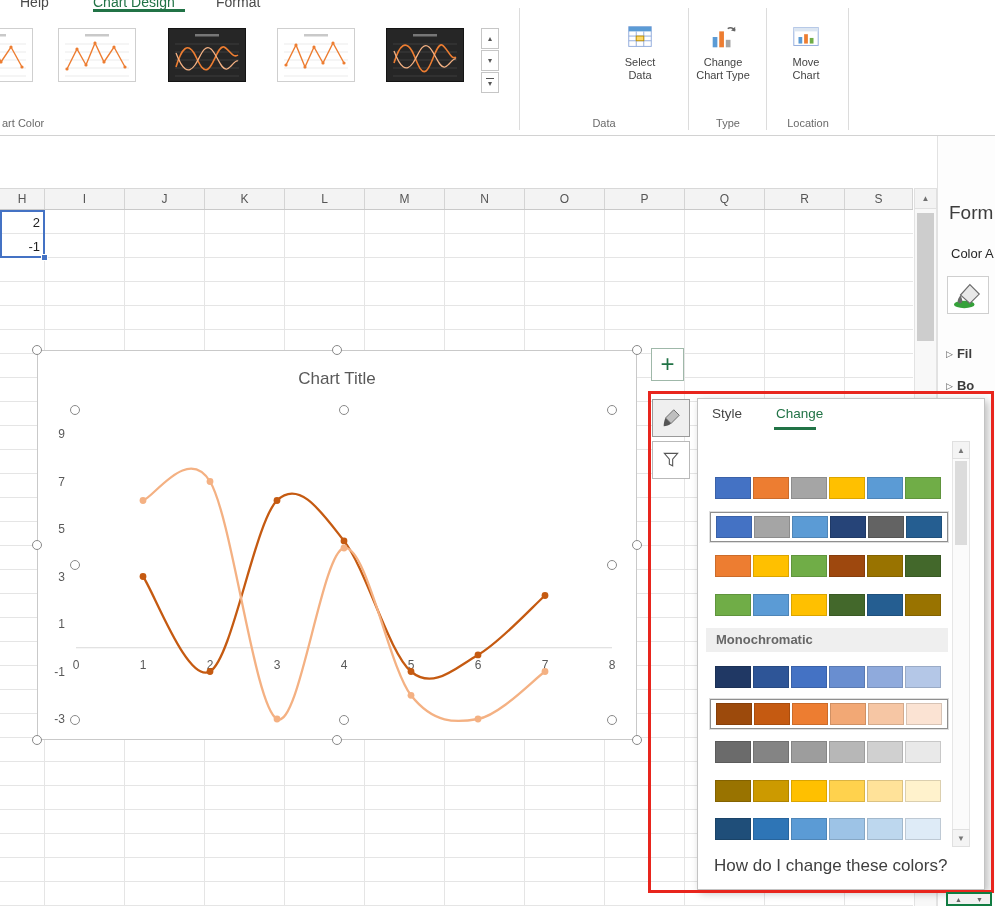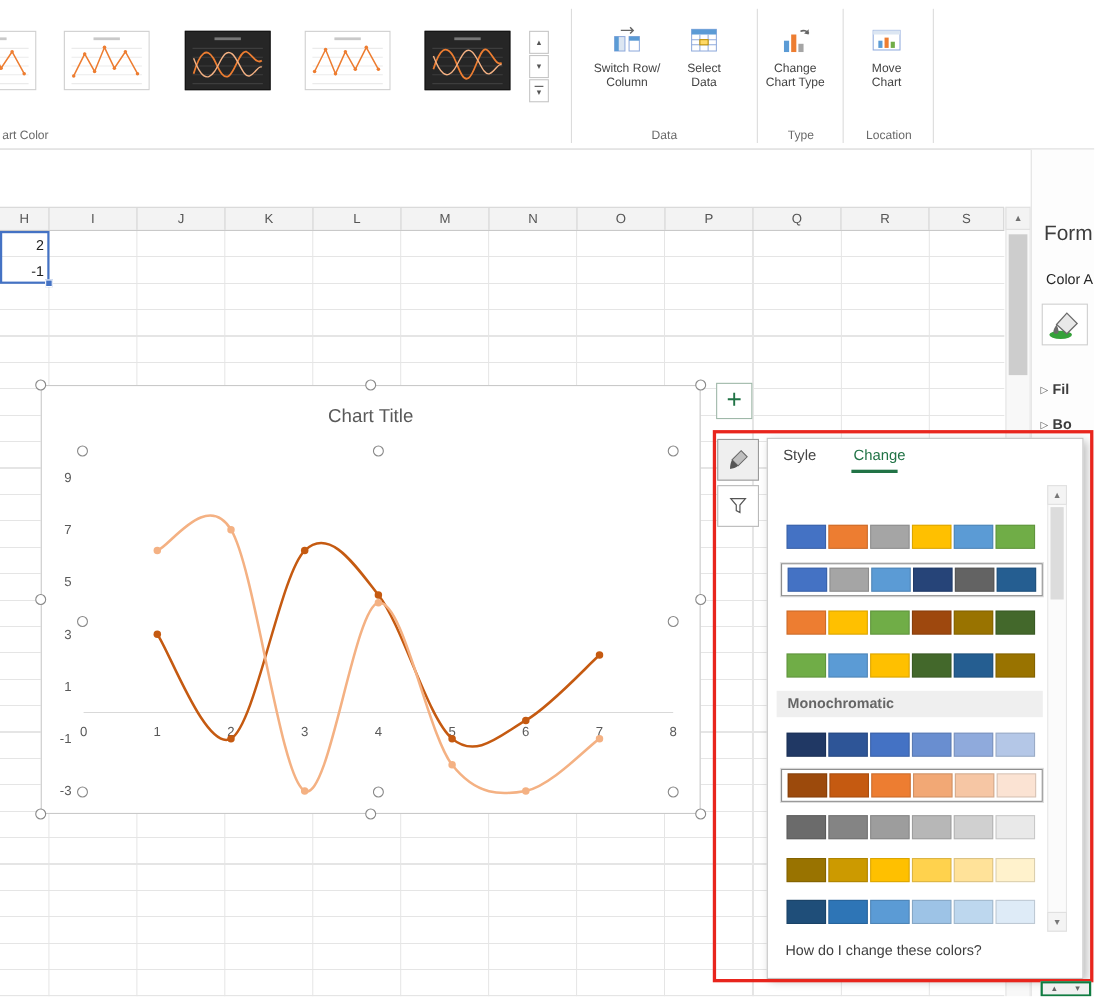--- a/index.html
+++ b/index.html
@@ -50,40 +50,46 @@
   .fly-tab{position:absolute;top:7px;font-size:13.5px;color:#444;cursor:pointer;}
   .fly-tab.active{color:#217346;}
   .fly-underline{position:absolute;left:76px;top:28px;width:42px;height:3px;background:#217346;}
   .band{position:absolute;left:8px;width:242px;height:24px;background:#efefef;font-size:13px;font-weight:bold;color:#666;line-height:24px;padding-left:10px;box-sizing:border-box;}
   .swatch-row{position:absolute;left:12px;width:238px;height:30px;display:flex;align-items:center;padding-left:5px;gap:2px;box-sizing:border-box;cursor:pointer;}
   .swatch-row.selected{border:1px solid #8f8f8f;box-shadow:0 0 0 1px #dedede;}
   .swatch{width:36px;height:22px;box-sizing:border-box;border:1px solid rgba(0,0,0,.14);flex:none;}
   .fly-scroll{position:absolute;left:254px;top:42px;width:18px;height:406px;background:#fbfbfb;border:1px solid #e6e6e6;box-sizing:border-box;}
   .fly-arrow{position:absolute;left:254px;width:18px;height:18px;font-size:8px;color:#777;text-align:center;line-height:18px;background:#f4f4f4;border:1px solid #e0e0e0;box-sizing:border-box;cursor:pointer;}
   .fly-thumb{position:absolute;left:257px;top:62px;width:12px;height:84px;background:#dcdcdc;cursor:grab;}
-  .help-link{position:absolute;left:16px;top:457px;font-size:13px;color:#404040;cursor:pointer;}
+  .help-link{position:absolute;left:16px;top:457px;font-size:17px;color:#404040;cursor:pointer;}
   .red-annot{position:absolute;left:648px;top:391px;width:346px;height:502px;border:3px solid #e8251d;box-sizing:border-box;pointer-events:none;z-index:50;}
 
   
   .pane{position:absolute;left:937px;top:136px;width:58px;height:770px;background:#fdfdfd;border-left:1px solid #e2e2e2;box-sizing:border-box;z-index:5;}
   .pane-title{position:absolute;left:11px;top:66px;font-size:19px;color:#3d3d3d;white-space:nowrap;}
   .pane-select{position:absolute;left:13px;top:110px;font-size:13px;color:#262626;white-space:nowrap;cursor:pointer;}
   .pane-iconbtn{position:absolute;left:9px;top:140px;width:42px;height:38px;border:1px solid #cfcfcf;background:#fff;box-sizing:border-box;display:flex;align-items:center;justify-content:center;cursor:pointer;}
   .pane-row{position:absolute;display:flex;align-items:center;cursor:pointer;white-space:nowrap;}
   .pane-row .tri{font-size:9px;color:#555;margin-right:4px;}
   .pane-row .lbl{font-size:13px;font-weight:bold;color:#3d3d3d;}
   .mini-ctl{position:absolute;left:946px;top:892px;width:46px;height:14px;box-sizing:border-box;border:2px solid #107C41;background:#f1f1f1;display:flex;align-items:center;z-index:60;}
   .mini-ctl span{flex:1;font-size:7px;color:#666;text-align:center;line-height:9px;}
 </style>
 </head>
 <body>
 
 <div id="root">
 
   <div class="ribbon">
+    <div class="tabstrip">
+      <span class="tab" style="left:20px">Help</span>
+      <span class="tab active" style="left:93px">Chart Design</span>
+      <span class="tab" style="left:216px">Format</span>
+      <div class="tab-underline"></div>
+    </div>
 
     <div class="gallery">
       <div class="thumb" style="left:-45px">
         <svg viewBox="0 0 76 52">
           <rect width="76" height="52" fill="#ffffff"></rect>
             <rect x="26" y="5" width="24" height="2.5" fill="#c9c9c9"></rect>
           <g stroke="#ebebeb" stroke-width="1">
               <line x1="6" y1="15" x2="70" y2="15"></line>
               <line x1="6" y1="23" x2="70" y2="23"></line>
               <line x1="6" y1="31" x2="70" y2="31"></line>
@@ -189,31 +195,20 @@
     <div class="galbtn" style="top:72px">
         <span class="morebar"></span>
         <span>▾</span>
       </div>
 
     <div class="vsep" style="left:519px"></div>
     <div class="vsep" style="left:688px"></div>
     <div class="vsep" style="left:766px"></div>
     <div class="vsep" style="left:848px"></div>
 
-    <div class="ribbon-btn" style="left:535px;width:70px">
-      <svg viewBox="0 0 32 32">
-        <rect x="4" y="12" width="10" height="14" fill="#dce6f2" stroke="#8faadc"></rect>
-        <rect x="4" y="12" width="4" height="14" fill="#5b9bd5"></rect>
-        <rect x="18" y="12" width="10" height="14" fill="#ffffff" stroke="#8faadc"></rect>
-        <rect x="18" y="12" width="10" height="4" fill="#5b9bd5"></rect>
-        <path d="M10,6 h12 m-3,-3 l3,3 l-3,3" stroke="#666" fill="none" stroke-width="1.4"></path>
-      </svg>
-      <span class="btn-label">Switch Row/</span>
-      <span class="btn-label">Column</span>
-    </div>
 
     <div class="ribbon-btn" style="left:606px;width:68px">
       <svg viewBox="0 0 32 32">
         <rect x="4" y="5" width="24" height="21" fill="#ffffff" stroke="#8faadc"></rect>
         <rect x="4" y="5" width="24" height="5" fill="#5b9bd5"></rect>
         <line x1="12" y1="10" x2="12" y2="26" stroke="#8faadc"></line>
         <line x1="20" y1="10" x2="20" y2="26" stroke="#8faadc"></line>
         <line x1="4" y1="15" x2="28" y2="15" stroke="#8faadc"></line>
         <line x1="4" y1="20" x2="28" y2="20" stroke="#8faadc"></line>
         <rect x="12" y="15" width="8" height="5" fill="#ffd966" stroke="#bf9000"></rect>

